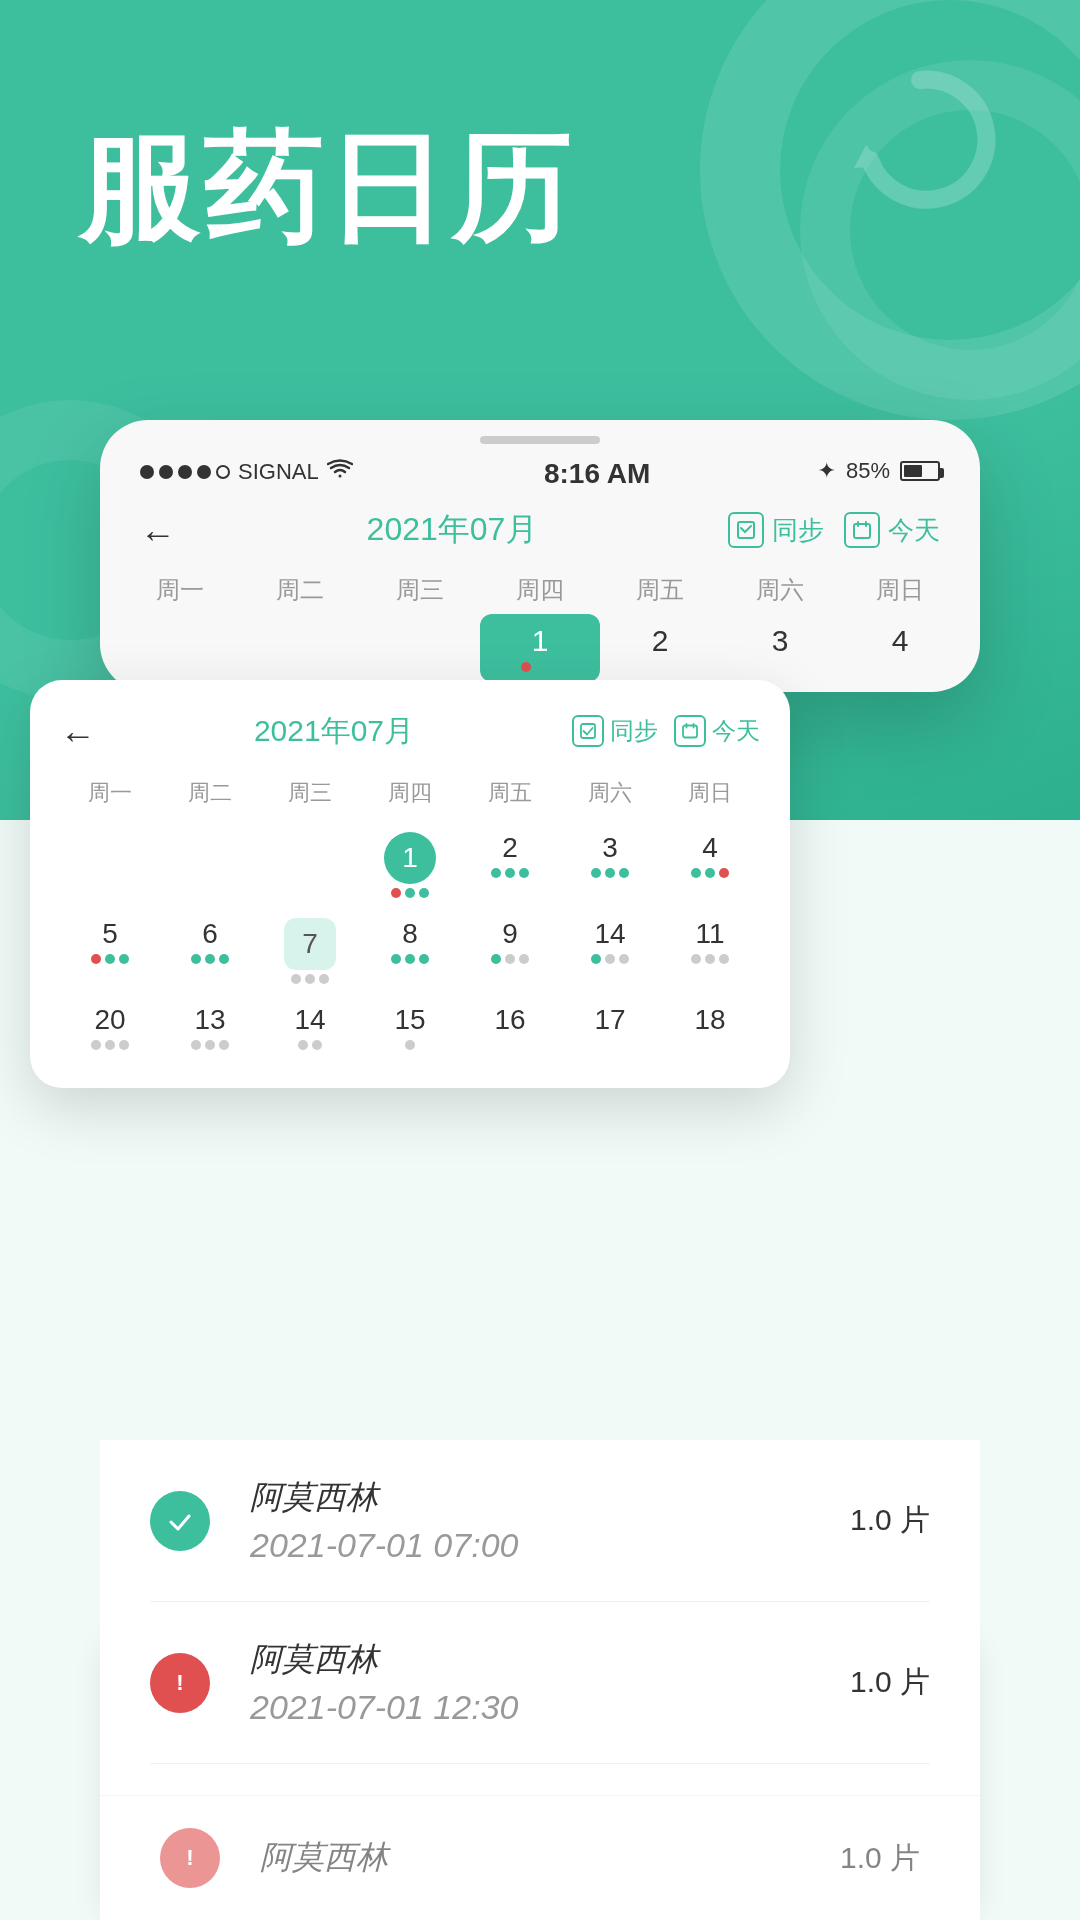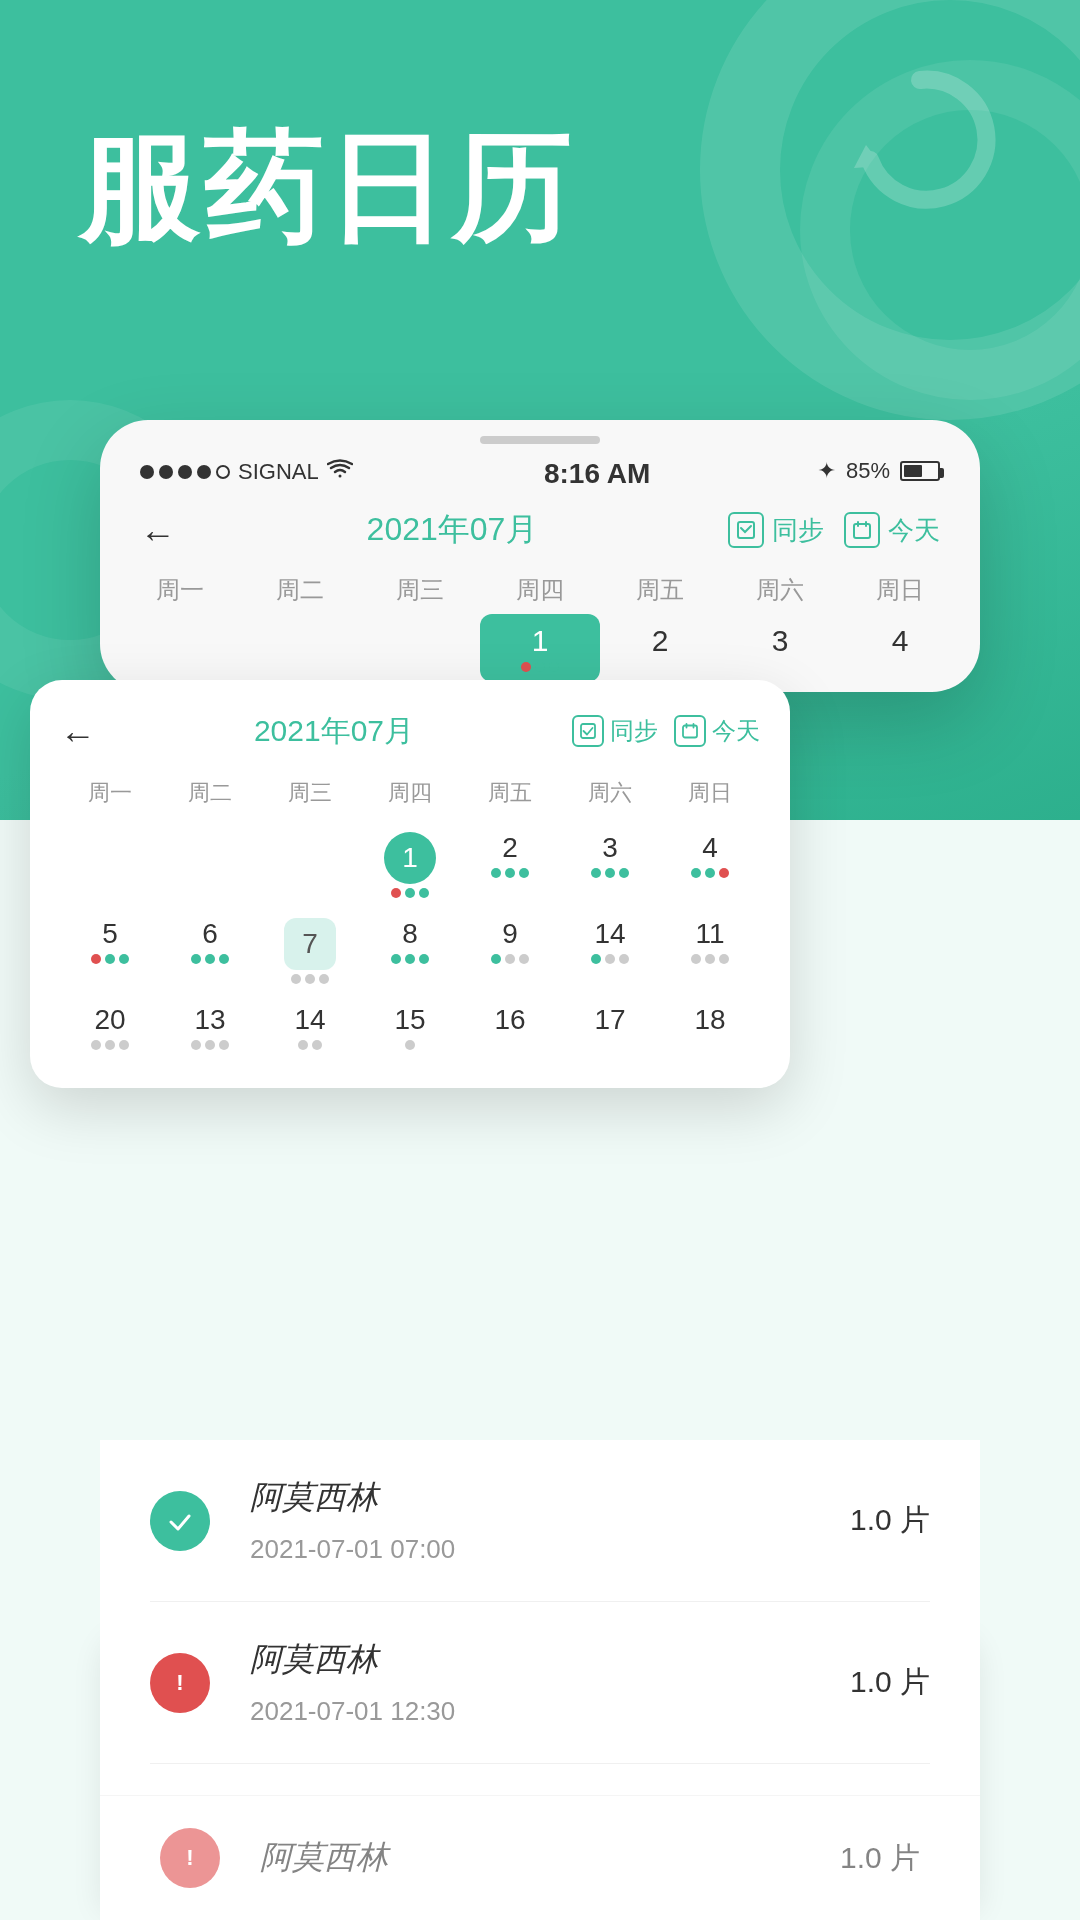--- a/index.html
+++ b/index.html
@@ -292,21 +292,21 @@
       width: 60px; height: 60px;
       border-radius: 50%;
       display: flex; align-items: center; justify-content: center;
       margin-right: 40px;
       flex-shrink: 0;
     }
     .med-icon.success { background: #3dbf9e; }
     .med-icon.warning { background: #e05050; }
     .med-info { flex: 1; }
     .med-name { font-size: 32px; color: #333; font-weight: 500; font-style: italic; }
-    .med-time { font-size: 26px; color: #999; margin-top: 14px; }
+    .med-time { font-size: 34px; color: #999; margin-top: 6px; font-style: italic; }
     .med-dose { font-size: 30px; color: #333; }
 
     .bottom-med-item {
       display: flex;
       align-items: center;
       padding: 32px 60px;
       border-bottom: 1px solid #f5f5f5;
     }
   </style>
 </head>

